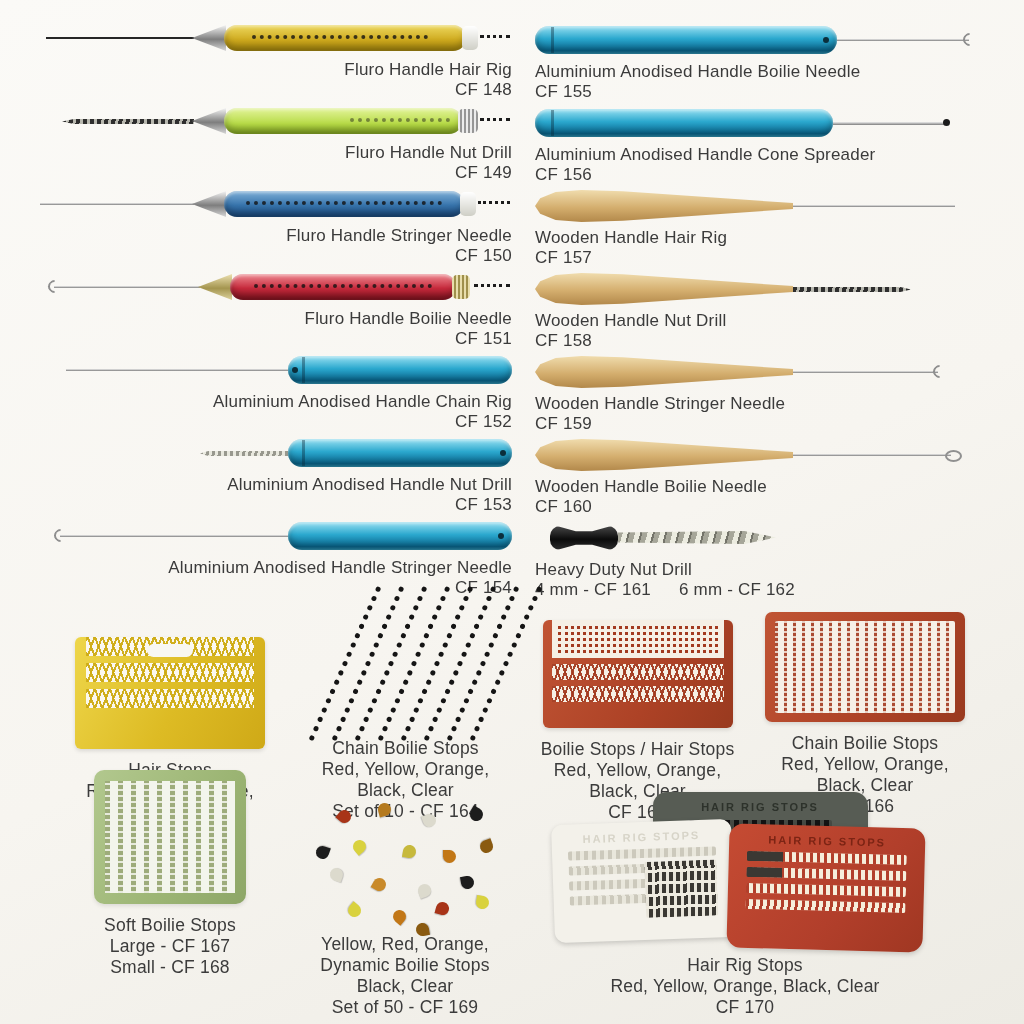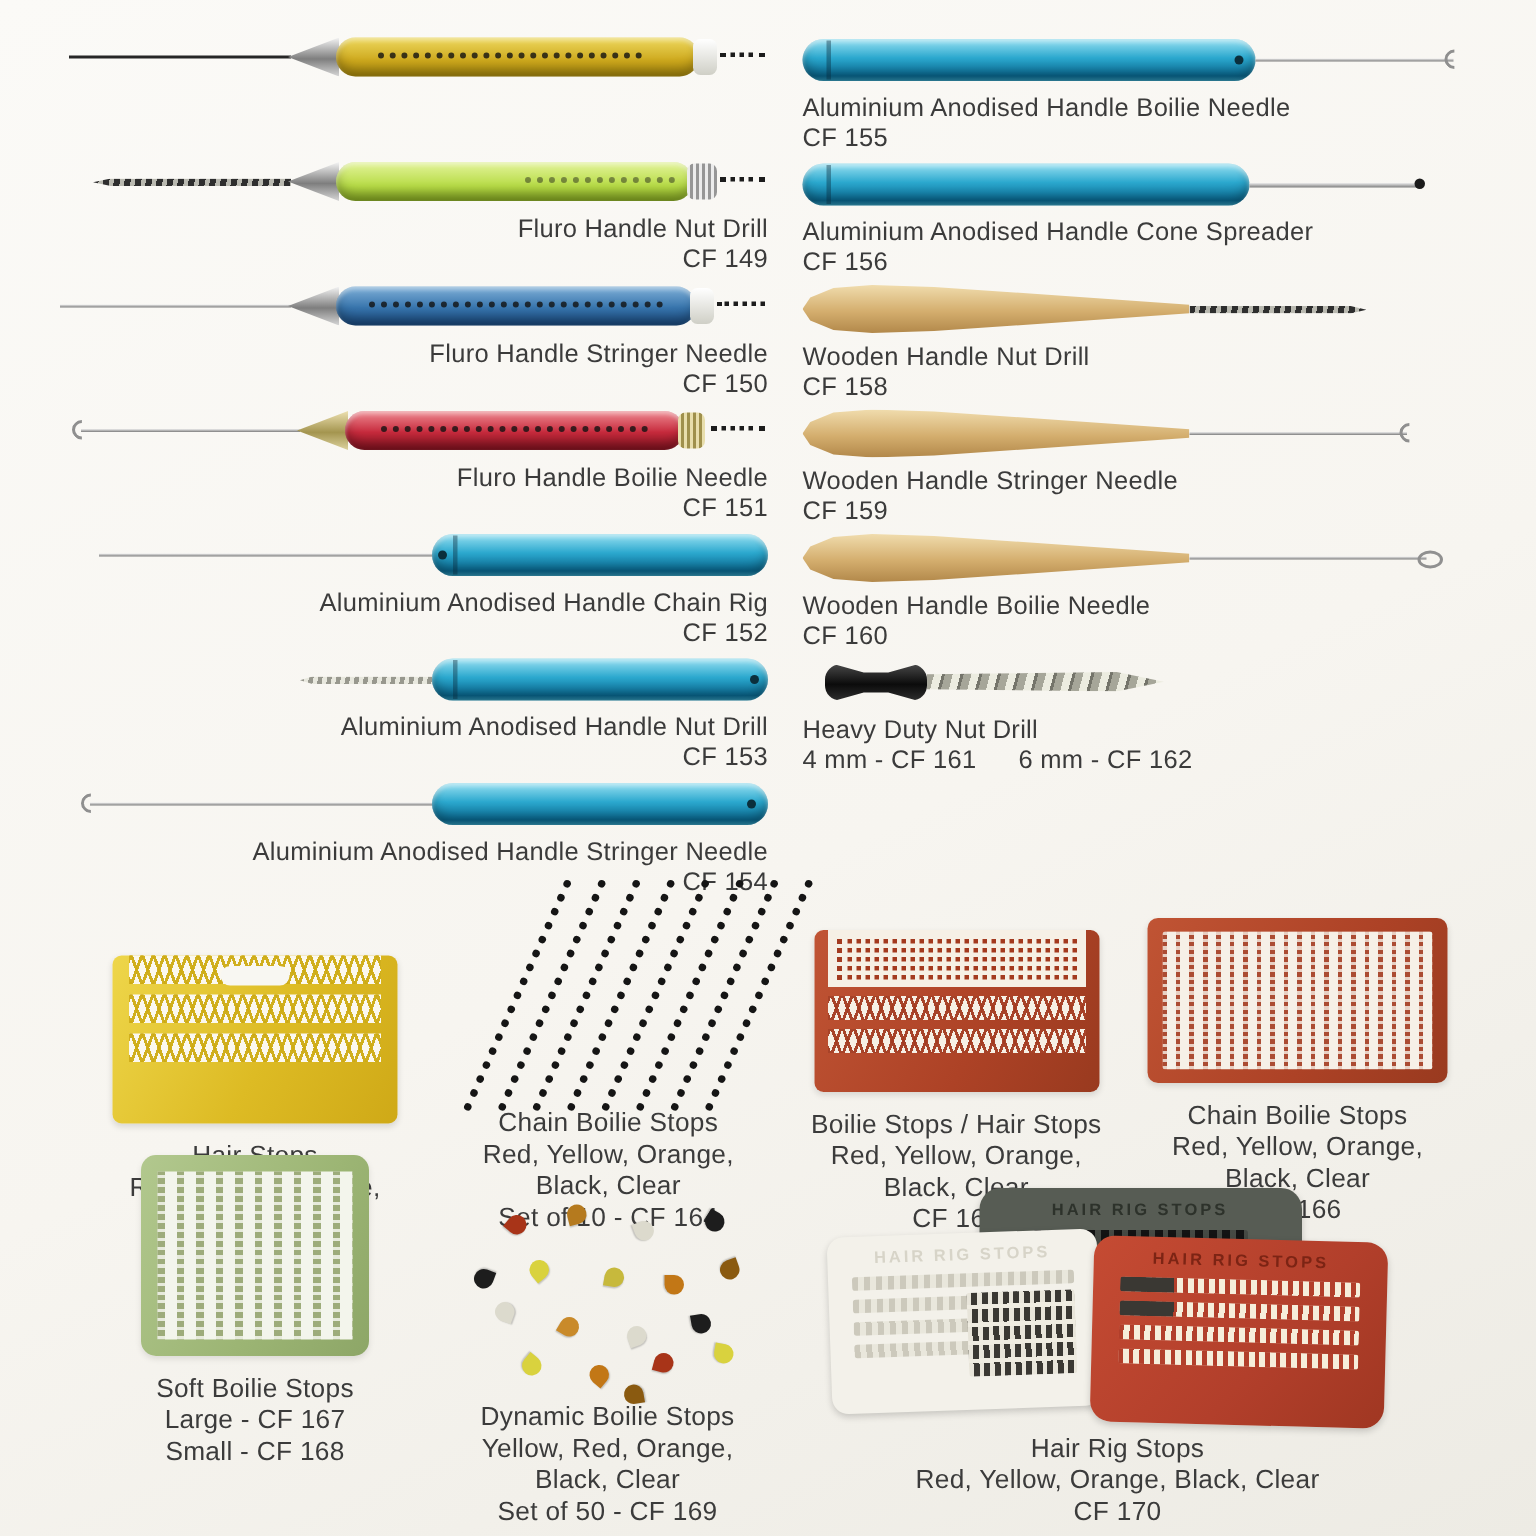--- a/index.html
+++ b/index.html
@@ -98,20 +98,24 @@
 
     <div class="trow">
       <div class="timg">
         <span class="ab ndlb" style="left:6px;width:148px"></span>
         <span class="ab cone" style="left:152px"></span>
         <span class="ab hdl yellow" style="left:184px;width:242px"></span>
         <span class="ab chain" style="left:212px;width:176px"></span>
         <span class="ab cap white" style="left:422px"></span>
         <span class="ab thread" style="left:440px;width:30px"></span>
       </div>
+      <div class="tlabel">
+        <div>Fluro Handle Hair Rig</div>
+        <div>CF 148</div>
+      </div>
     </div>
 
     <div class="trow">
       <div class="timg">
         <span class="ab drillthin tipL" style="left:22px;width:132px"></span>
         <span class="ab cone" style="left:152px"></span>
         <span class="ab hdl green" style="left:184px;width:238px"></span>
         <span class="ab chain" style="left:310px;width:100px;opacity:.55"></span>
         <span class="ab cap knurl" style="left:418px;width:20px"></span>
         <span class="ab thread" style="left:440px;width:30px"></span>
@@ -216,20 +220,30 @@
         <span class="ab ring" style="left:16px"></span>
         <span class="ab ndl" style="left:298px;width:112px;height:3px"></span>
         <span class="ab ball" style="left:408px"></span>
       </div>
       <div class="tlabel">
         <div>Aluminium Anodised Handle Cone Spreader</div>
         <div>CF 156</div>
       </div>
     </div>
 
+    <div class="trow">
+      <div class="timg">
+        <span class="ab wood" style="left:0;width:258px"></span>
+        <span class="ab ndl" style="left:258px;width:162px"></span>
+      </div>
+      <div class="tlabel">
+        <div>Wooden Handle Hair Rig</div>
+        <div>CF 157</div>
+      </div>
+    </div>
 
     <div class="trow">
       <div class="timg">
         <span class="ab wood" style="left:0;width:258px"></span>
         <span class="ab drillthin tipR" style="left:258px;width:118px"></span>
       </div>
       <div class="tlabel">
         <div>Wooden Handle Nut Drill</div>
         <div>CF 158</div>
       </div>
@@ -364,22 +378,22 @@
       <span class="ds" style="left:65px;top:80px;background:#c98a2a;transform:rotate(30deg)"></span>
       <span class="ds" style="left:110px;top:86px;background:#dcdacd;transform:rotate(-20deg)"></span>
       <span class="ds" style="left:153px;top:78px;background:#1d1d1d;transform:rotate(80deg)"></span>
       <span class="ds" style="left:40px;top:106px;background:#d9d23e;transform:rotate(130deg)"></span>
       <span class="ds" style="left:85px;top:112px;background:#c27716;transform:rotate(-50deg)"></span>
       <span class="ds" style="left:128px;top:104px;background:#a83418;transform:rotate(15deg)"></span>
       <span class="ds" style="left:168px;top:98px;background:#d9d23e;transform:rotate(100deg)"></span>
       <span class="ds" style="left:108px;top:125px;background:#8a5a10;transform:rotate(-100deg)"></span>
     </div>
     <div class="slabel" style="margin-top:4px">
+      <div>Yellow, Red, Orange,</div>
       <div>Dynamic Boilie Stops</div>
-      <div>Yellow, Red, Orange,</div>
       <div>Black, Clear</div>
       <div>Set of 50 - CF 169</div>
     </div>
   </div>
 
   <div class="sblock" style="left:545px;top:792px;width:400px">
     <div class="triple">
       <div class="hrcard gray">
         <span class="hrtitle">HAIR RIG STOPS</span>
         <div class="hrbar"></div>

